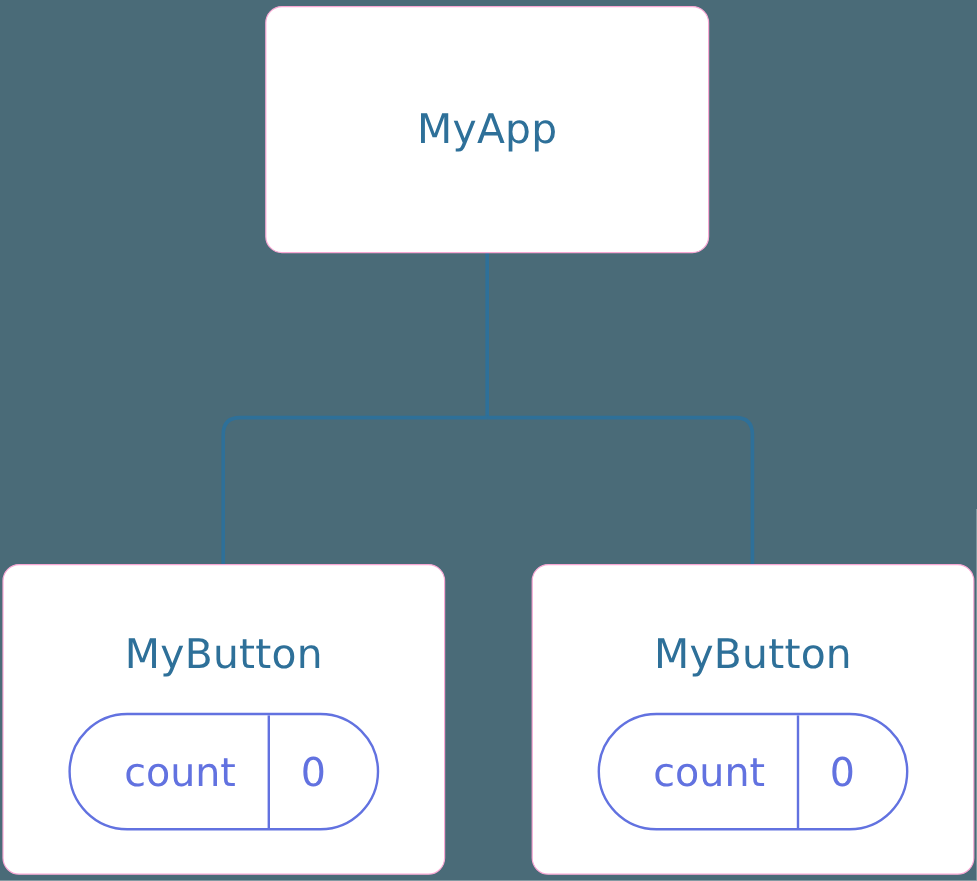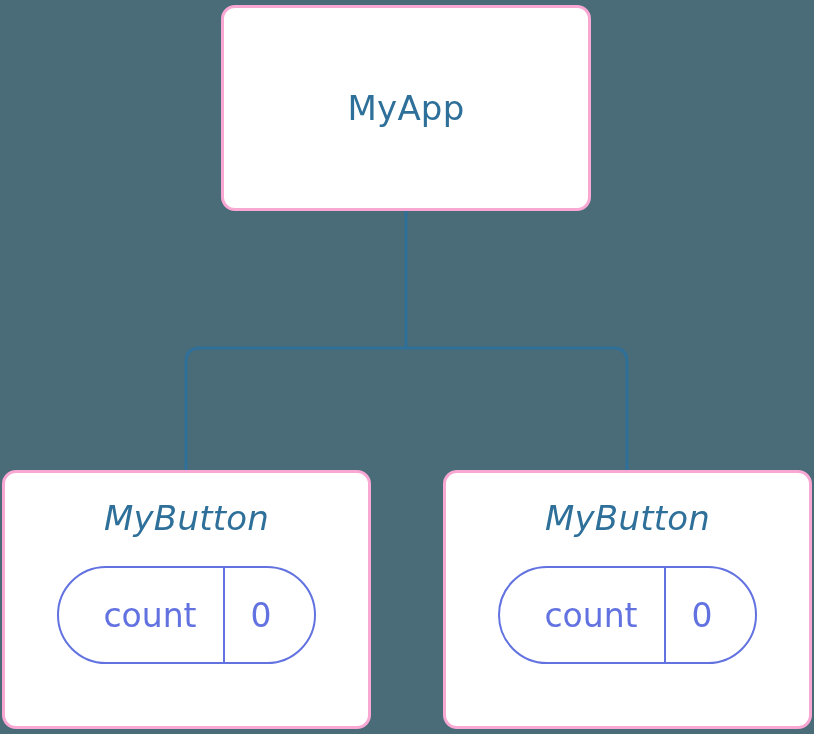--- a/index.html
+++ b/index.html
@@ -26,21 +26,21 @@
     top: 0;
     width: 814px;
     height: 734px;
     z-index: 1;
   }
   
   .node {
     position: absolute;
     z-index: 2;
     background: #ffffff;
-    border: 3px solid #f9a8d4;
+    border: 1px solid #f9a8d4;
     border-radius: 14px;
     box-sizing: border-box;
     display: flex;
     flex-direction: column;
     align-items: center;
   }
   .node-root {
     left: 221px;
     top: 5px;
     width: 370px;
@@ -63,22 +63,21 @@
   }
   .node-title {
     color: #2e7099;
     font-size: 34px;
     line-height: 1;
     letter-spacing: 0.2px;
     white-space: nowrap;
   }
   .node-child-left .node-title,
   .node-child-right .node-title {
-    margin-top: 28px;
-    font-style: italic;
+    margin-top: 58px;
   }
   
   .state-pill {
     margin-top: 31px;
     height: 98px;
     display: flex;
     align-items: stretch;
     border: 2px solid #6272e0;
     border-radius: 49px;
     box-sizing: border-box;

